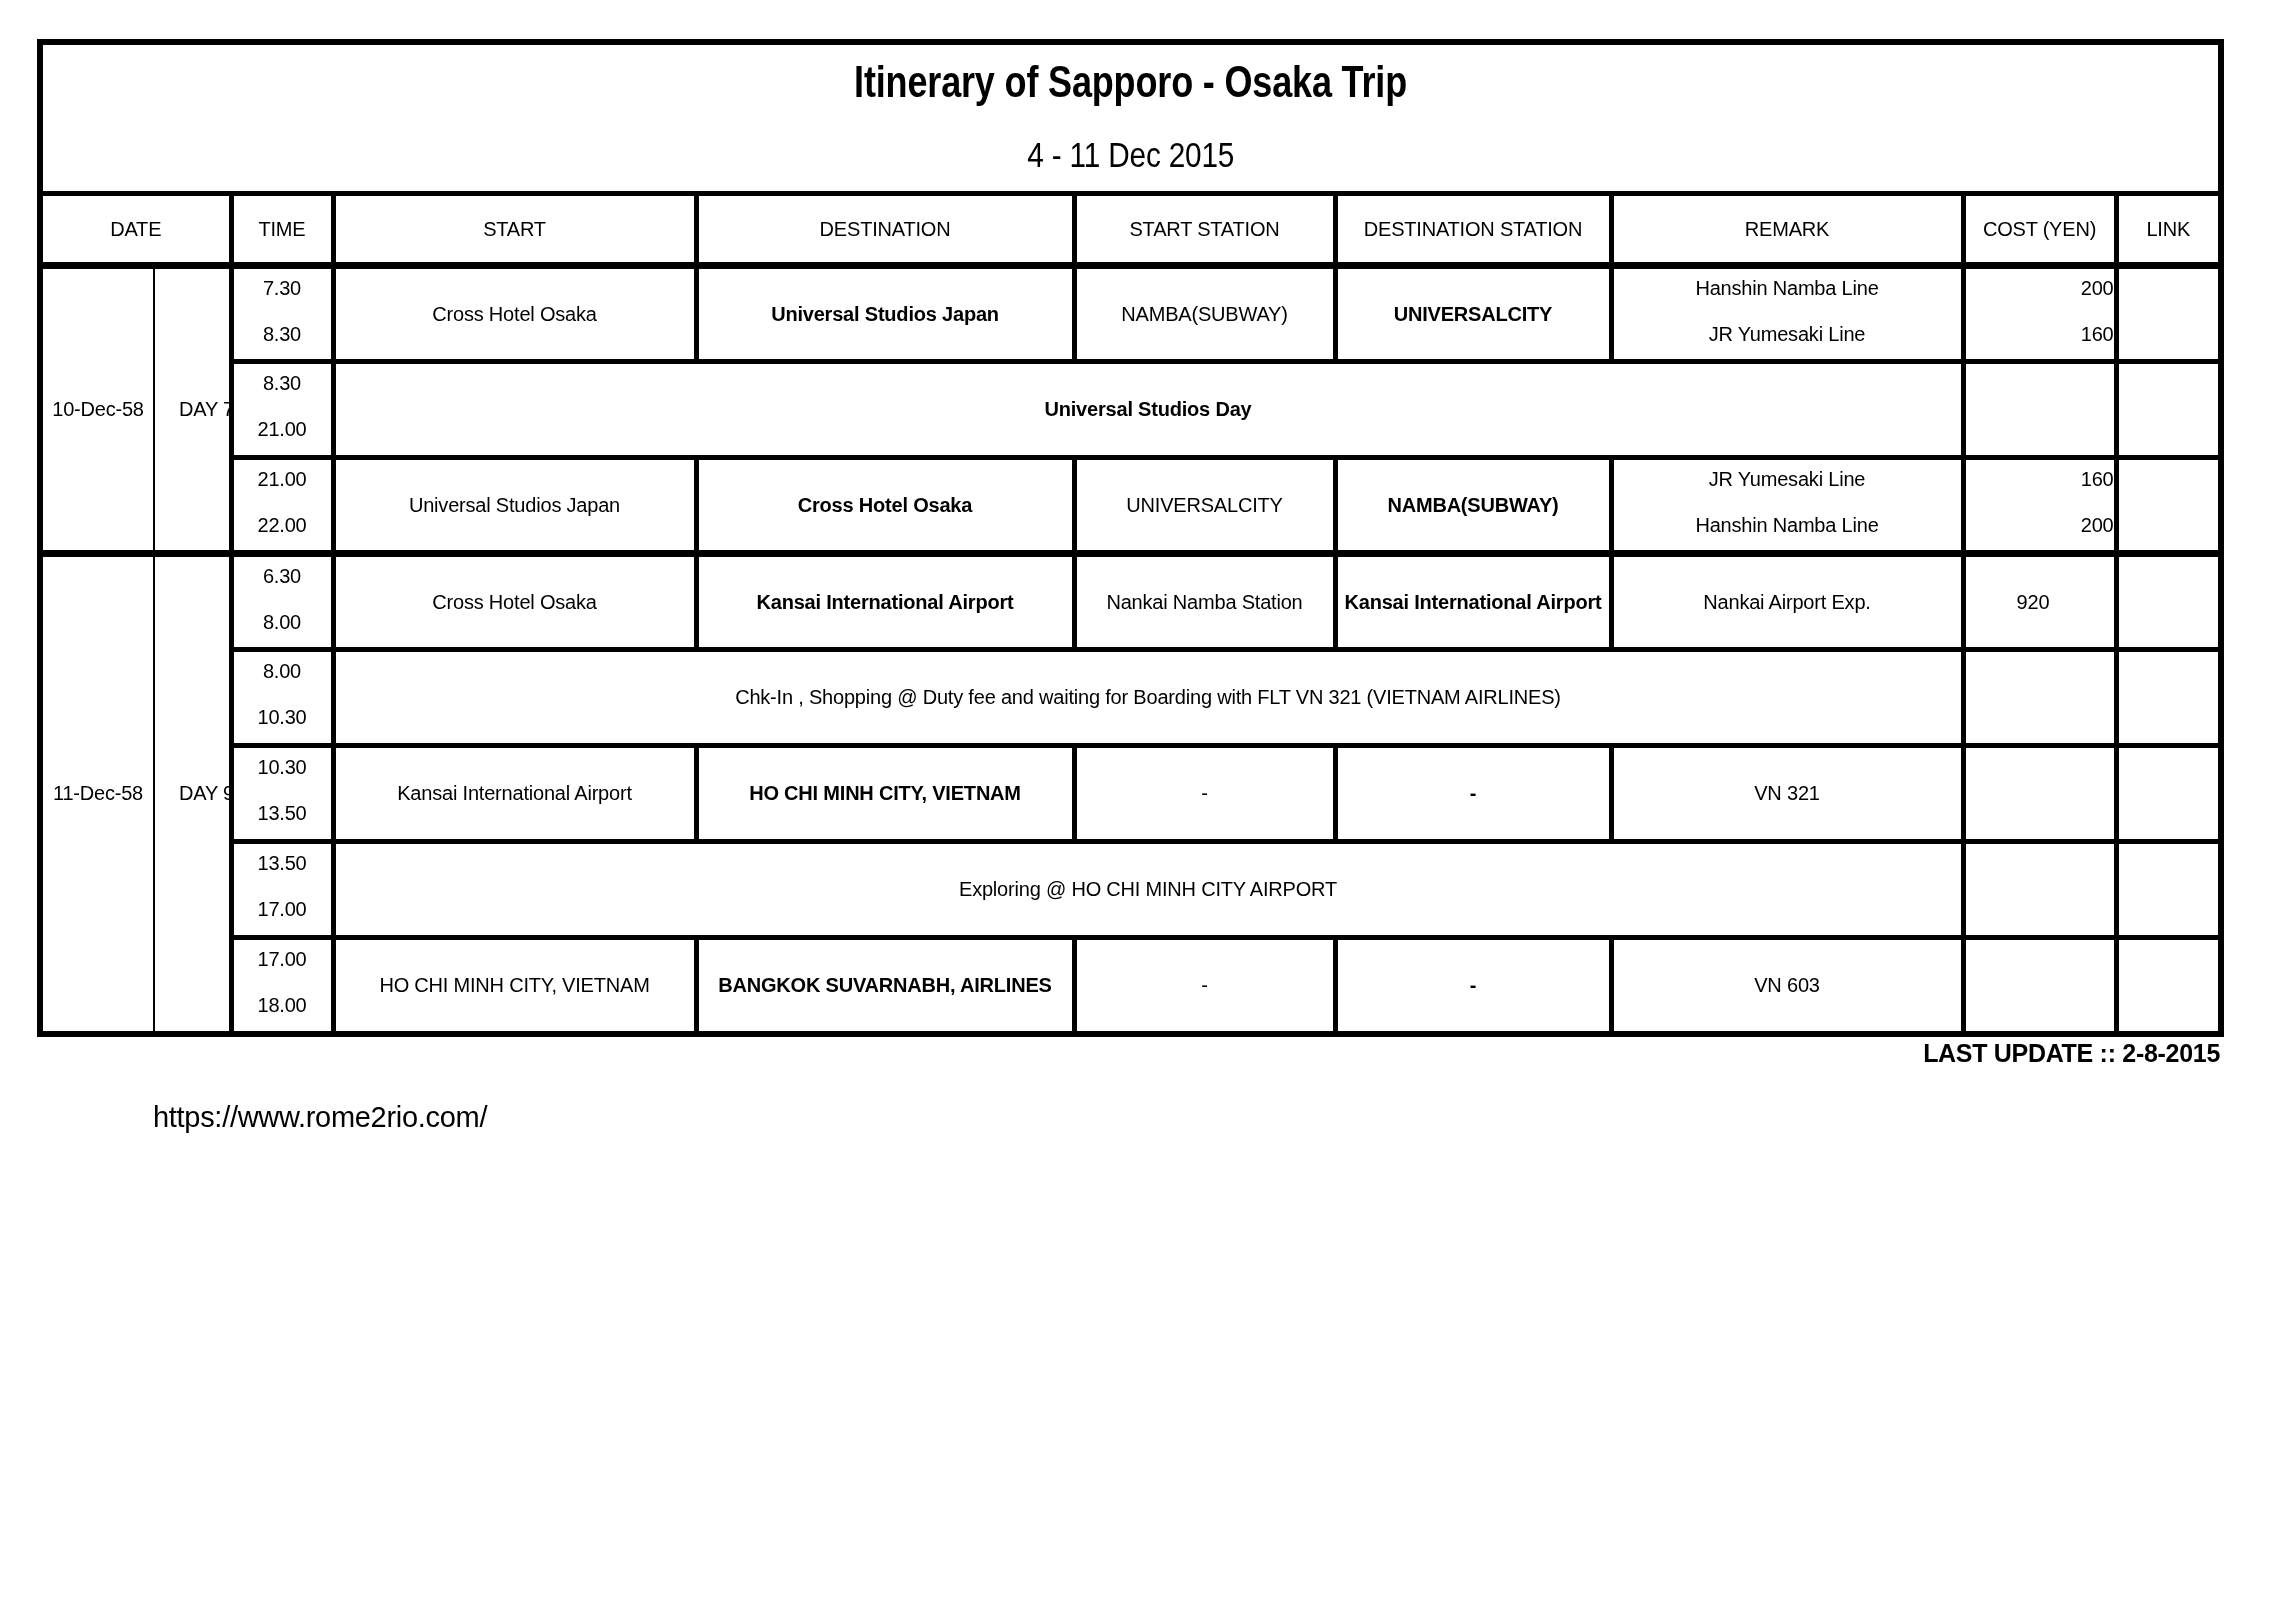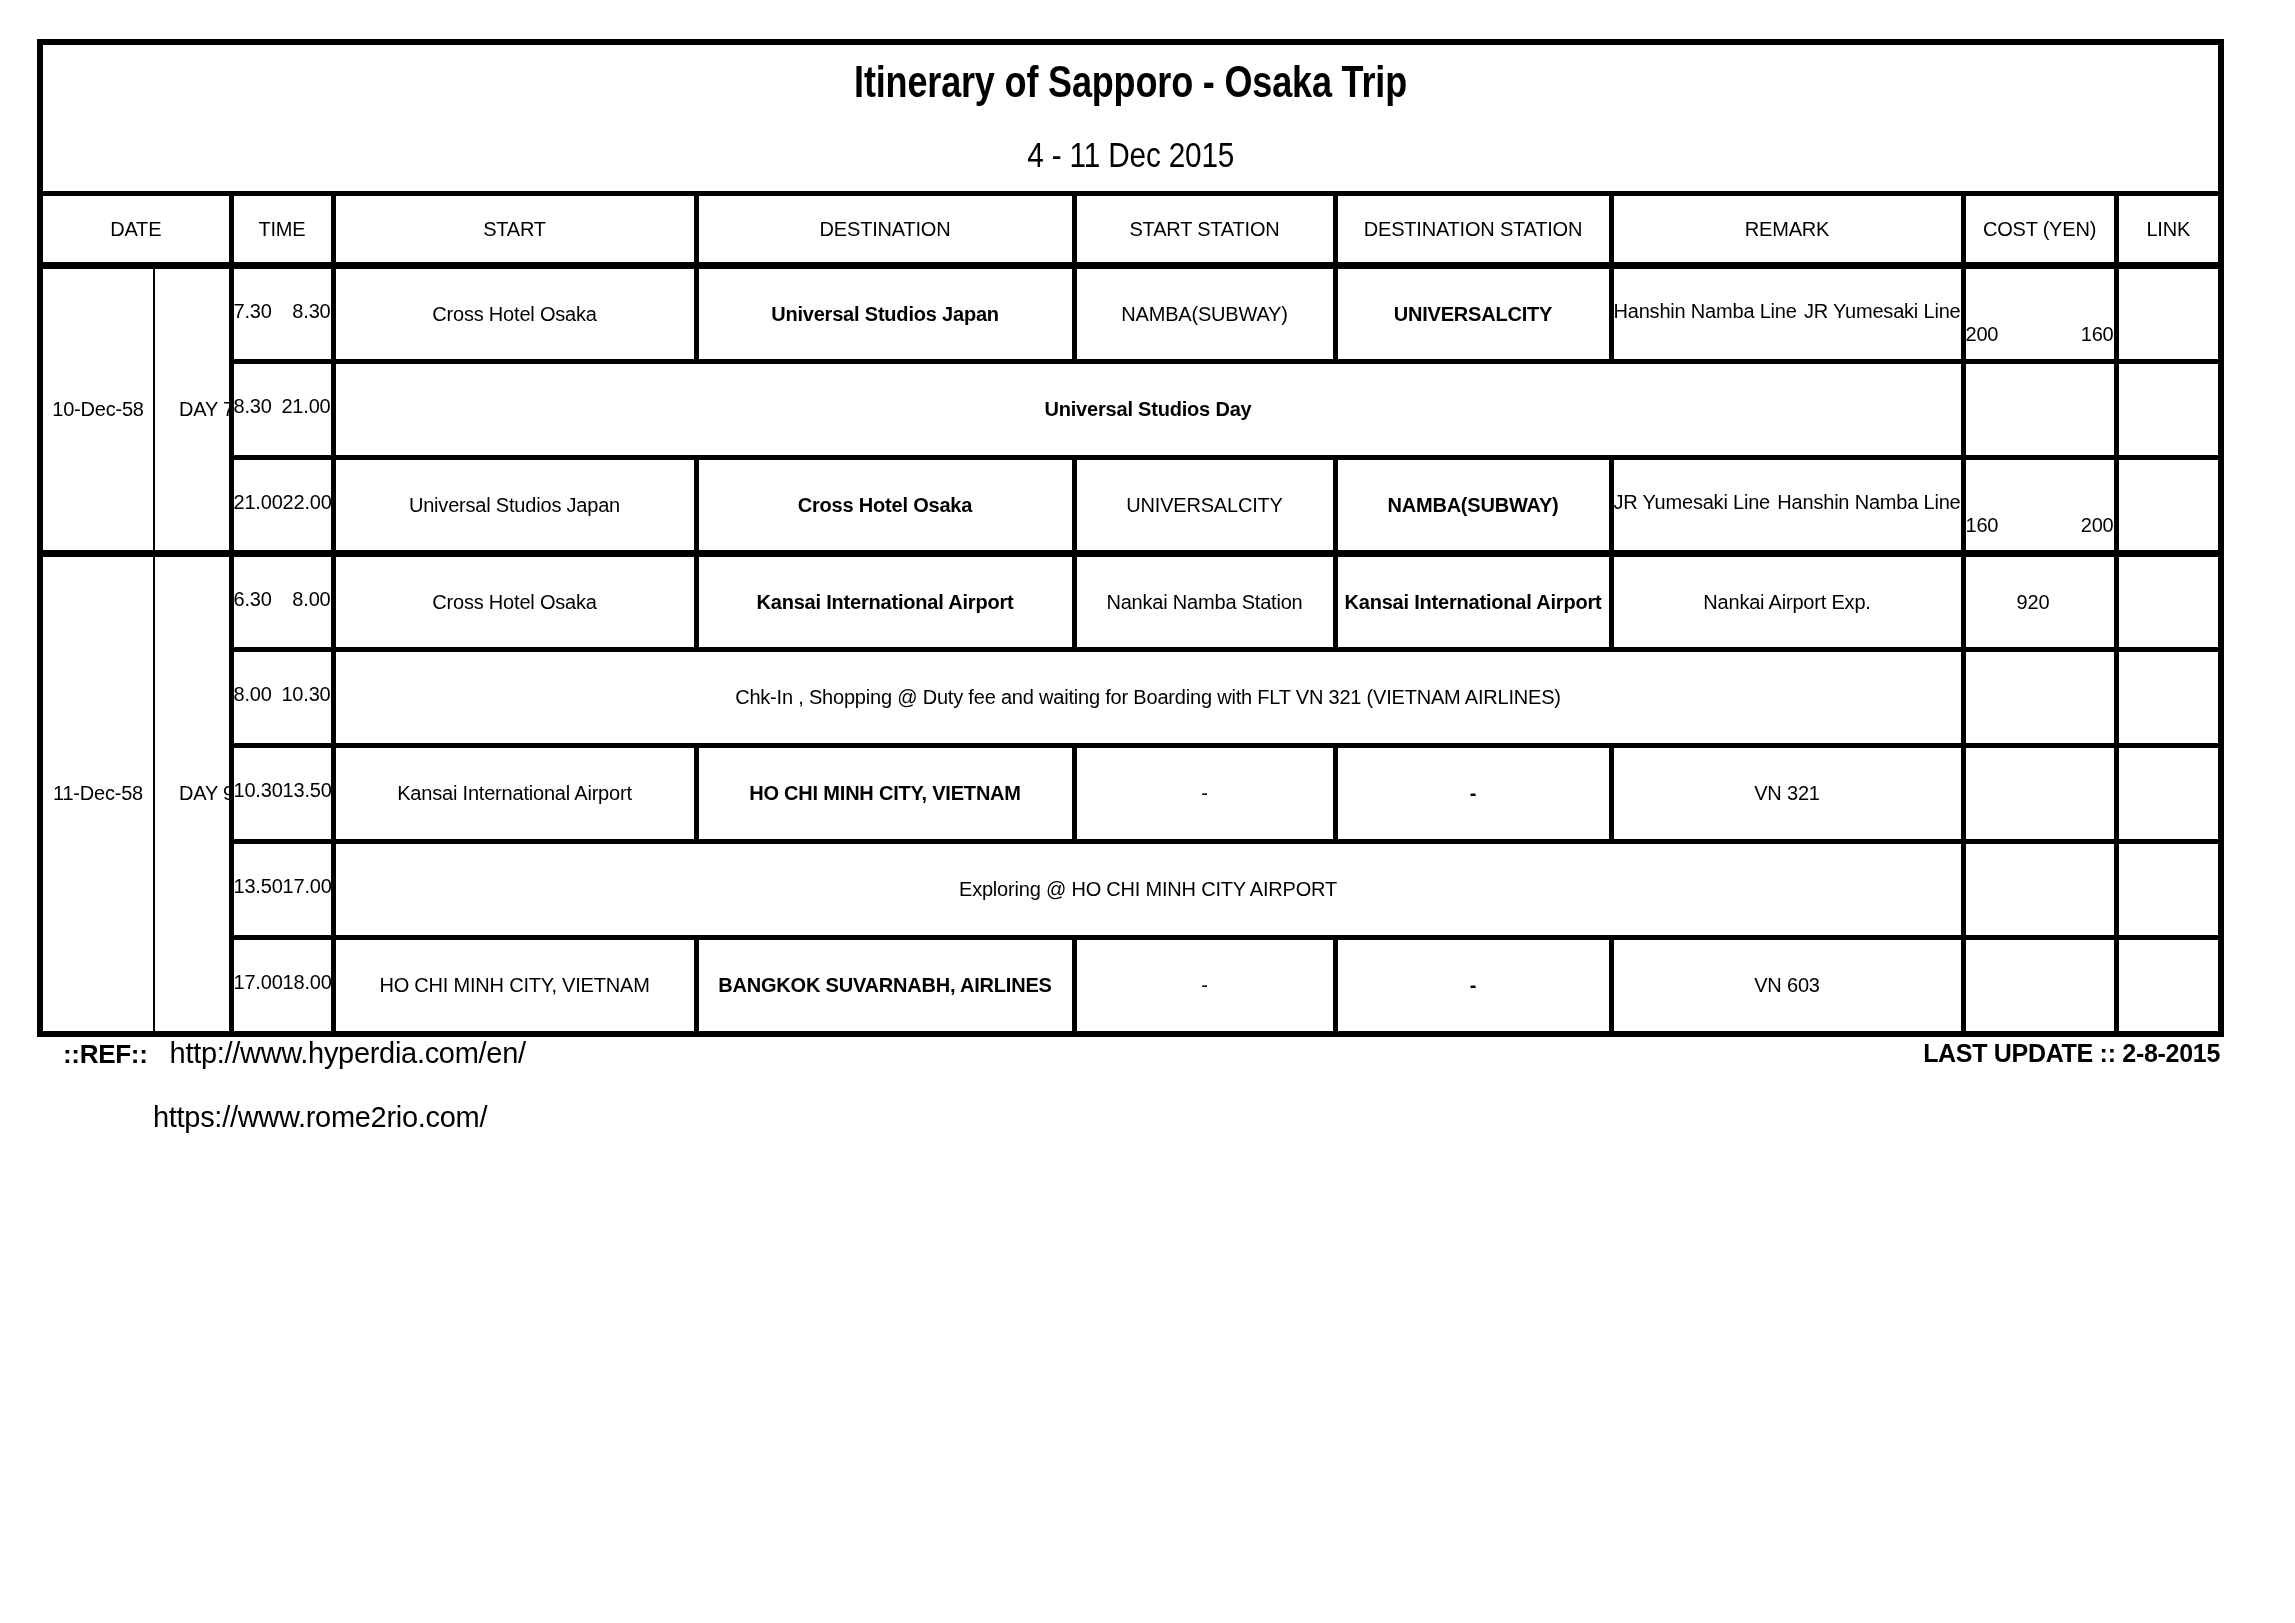--- a/index.html
+++ b/index.html
@@ -34,21 +34,21 @@
   td.title-cell{height:146px;border-bottom:5.2px solid #000;}
   .title-inner{display:flex;flex-direction:column;height:146px;align-items:center;}
   .doc-title,.doc-subtitle{flex:1;display:flex;align-items:center;justify-content:center;}
   .doc-title span{display:inline-block;font-size:45px;font-weight:700;transform:scaleX(0.80);}
   .doc-subtitle span{display:inline-block;font-size:35px;font-weight:400;transform:scaleX(0.85);}
   td.c-date{border-right:2.6px solid #000;}
   td.c-day{border-left:2.6px solid #000;padding-left:24px;}
   .sep-bottom{border-bottom:7.9px solid #000 !important;}
   .b{font-weight:700;}
   .spread{
-    display:flex;flex-direction:row;justify-content:space-between;
+    display:flex;flex-direction:column;justify-content:space-between;
     align-items:center;height:82px;box-sizing:border-box;
     padding:3.9px 0 9.2px 0;
   }
   .spread.right{align-items:flex-end;}
   td.c-cost-single{text-align:center;padding-right:13px;}
   .footer-ref-line{
     position:absolute;left:63px;top:1037px;
     display:flex;align-items:baseline;gap:22px;
   }
   .ref-label{font-size:26px;font-weight:700;letter-spacing:-0.3px;}
@@ -239,23 +239,19 @@
       <td class="b">BANGKOK SUVARNABH, AIRLINES</td>
       <td>-</td>
       <td class="b">-</td>
       <td>VN 603</td>
       <td></td>
       <td></td>
     </tr>
   </tbody>
     </table>
 
-  <div class="footer-ref-line">
-    <span class="ref-label">::REF::</span>
-    <span class="ref-url">http://www.hyperdia.com/en/</span>
-  </div>
   <div class="footer-ref-line2">
     <span class="ref-url">https://www.rome2rio.com/</span>
   </div>
   <div class="last-update">LAST UPDATE :: 2-8-2015</div>
 
 </div>
 
 
 </body></html>

